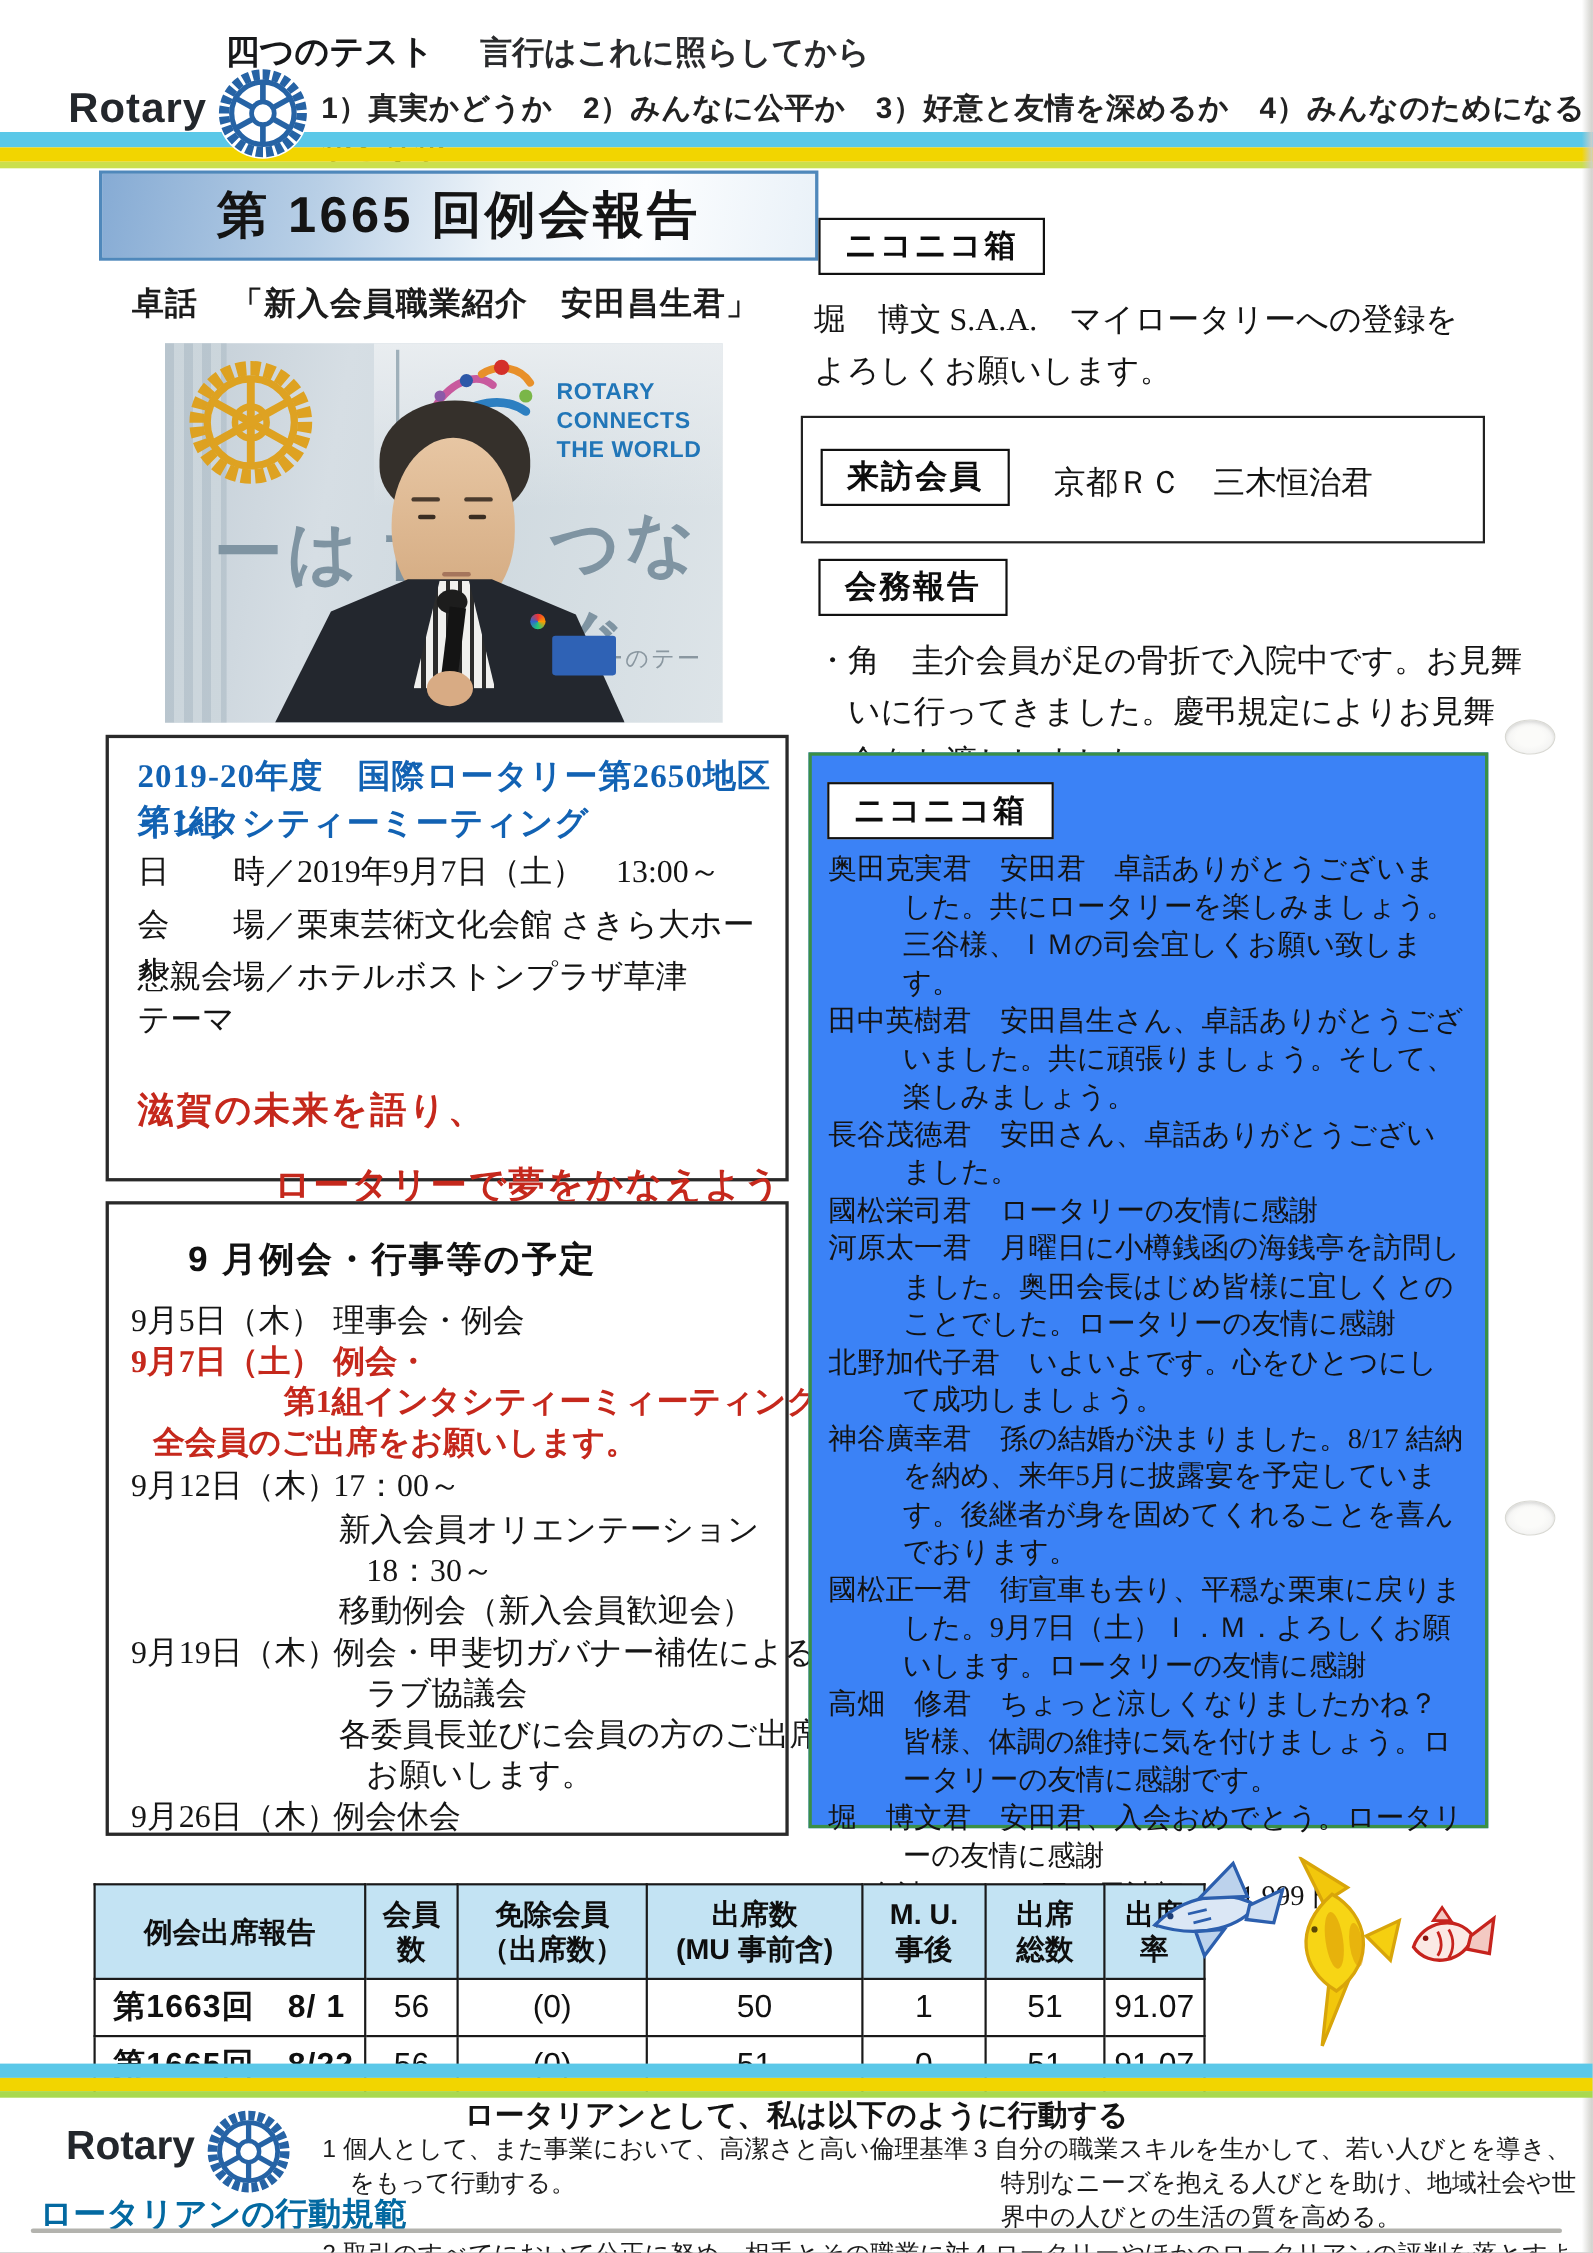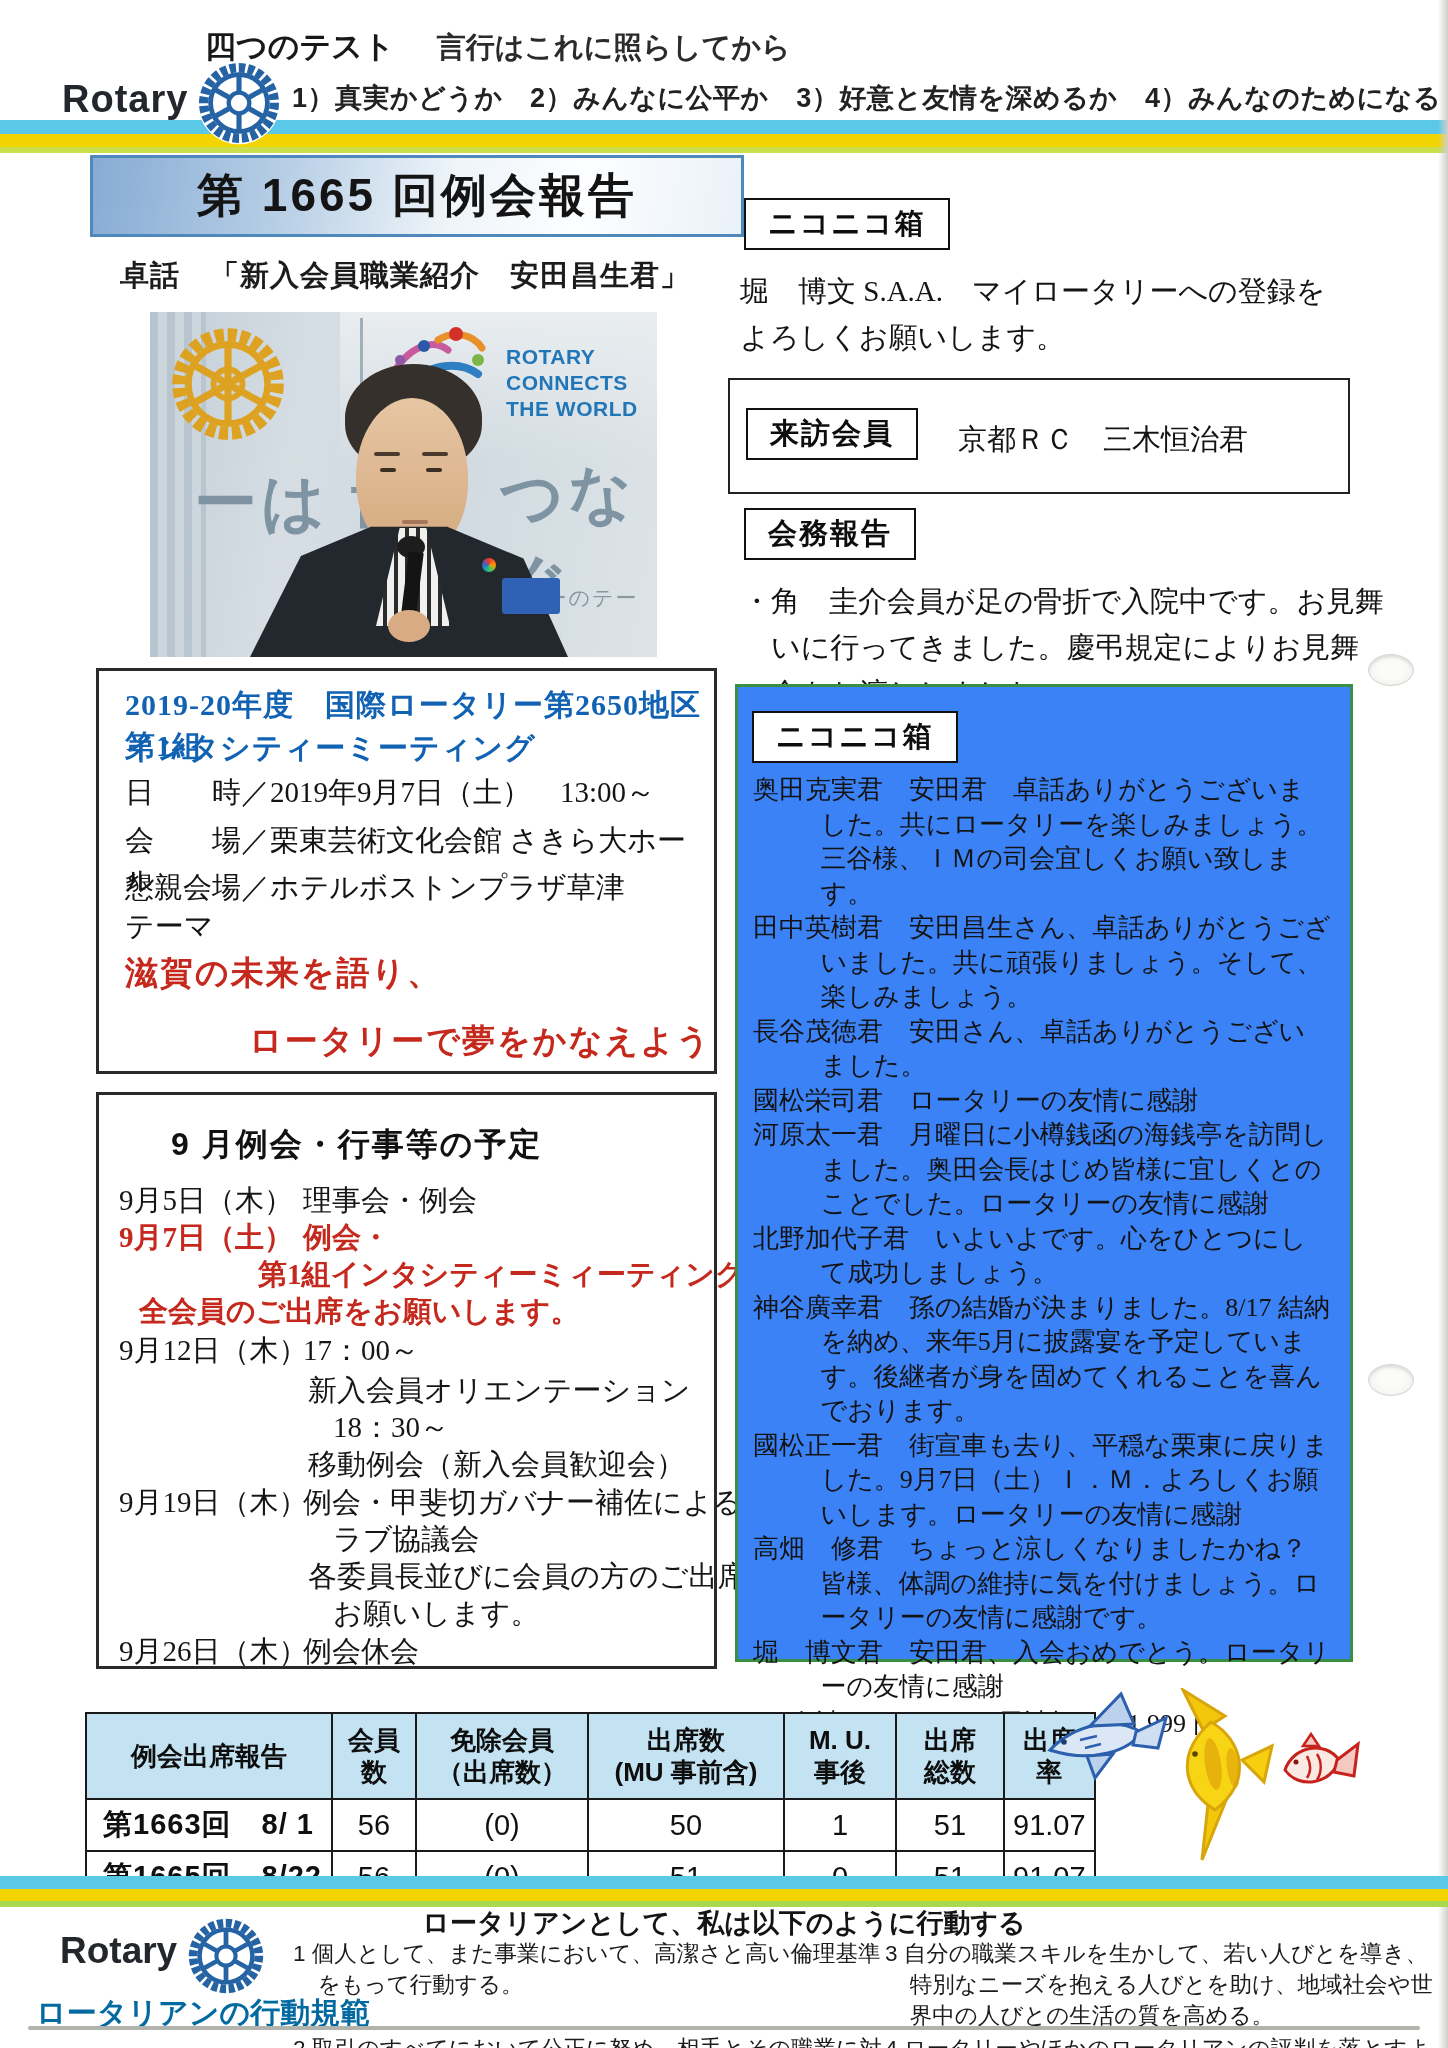--- a/index.html
+++ b/index.html
@@ -57,21 +57,21 @@
   .ph-mic{left:254px;top:240px;width:15px;height:78px;background:#141414;transform:rotate(7deg);}
   .ph-hand{left:238px;top:298px;width:42px;height:32px;background:#d8ab84;border-radius:50%;}
   .ph-badge{left:352px;top:266px;width:58px;height:36px;background:#2f62b5;border-radius:3px;}
   .ph-pin{left:332px;top:246px;width:14px;height:14px;border-radius:50%;
      background:conic-gradient(#e33,#f90,#2c7,#36c,#e33);}
 
   
   .im-box{left:96px;top:668px;width:615px;height:400px;border:3px solid #2a2a2a;background:#fff;}
   .im-h{left:26px;font-size:30px;font-weight:bold;color:#1262b3;letter-spacing:1px;}
   .im-t{left:26px;font-size:29px;color:#141414;}
-  .im-red{font-size:33px;font-weight:bold;color:#c5281c;letter-spacing:2px;}
+  .im-red{font-size:33px;font-weight:bold;color:#c5281c;letter-spacing:2px;margin-top:36px;}
 
   .sch-box{left:96px;top:1092px;width:615px;height:571px;border:3px solid #2a2a2a;background:#fff;}
   .sch-title{left:28px;top:28px;font-size:32px;font-weight:600;letter-spacing:2px;
      font-family:"Liberation Sans","DejaVu Sans",sans-serif;color:#111;margin-left:44px;}
   .sch-row{position:absolute;font-size:29px;color:#161616;white-space:nowrap;}
   .sch-row .sd{display:inline-block;width:184px;}
   .sch-red{color:#c5281c;font-weight:bold;}
 
   
   .label-box{border:2.5px solid #111;background:#fff;display:inline-block;

